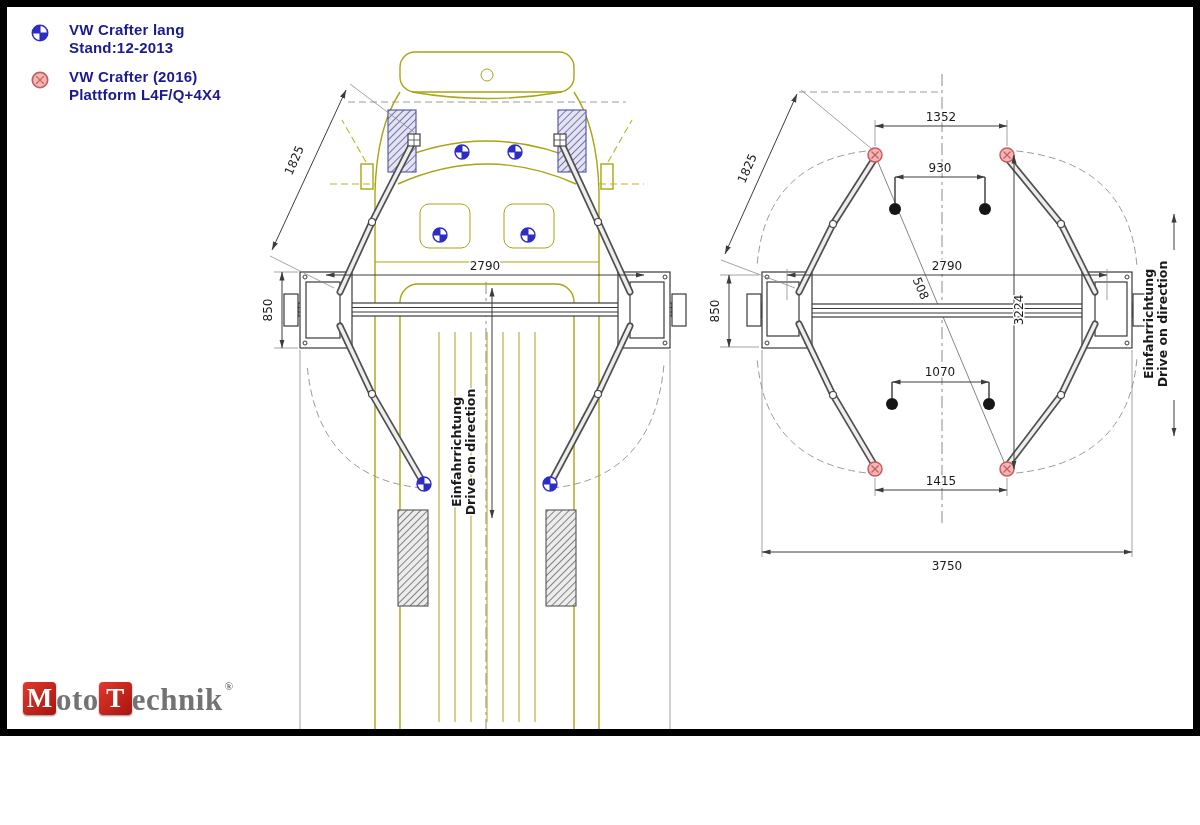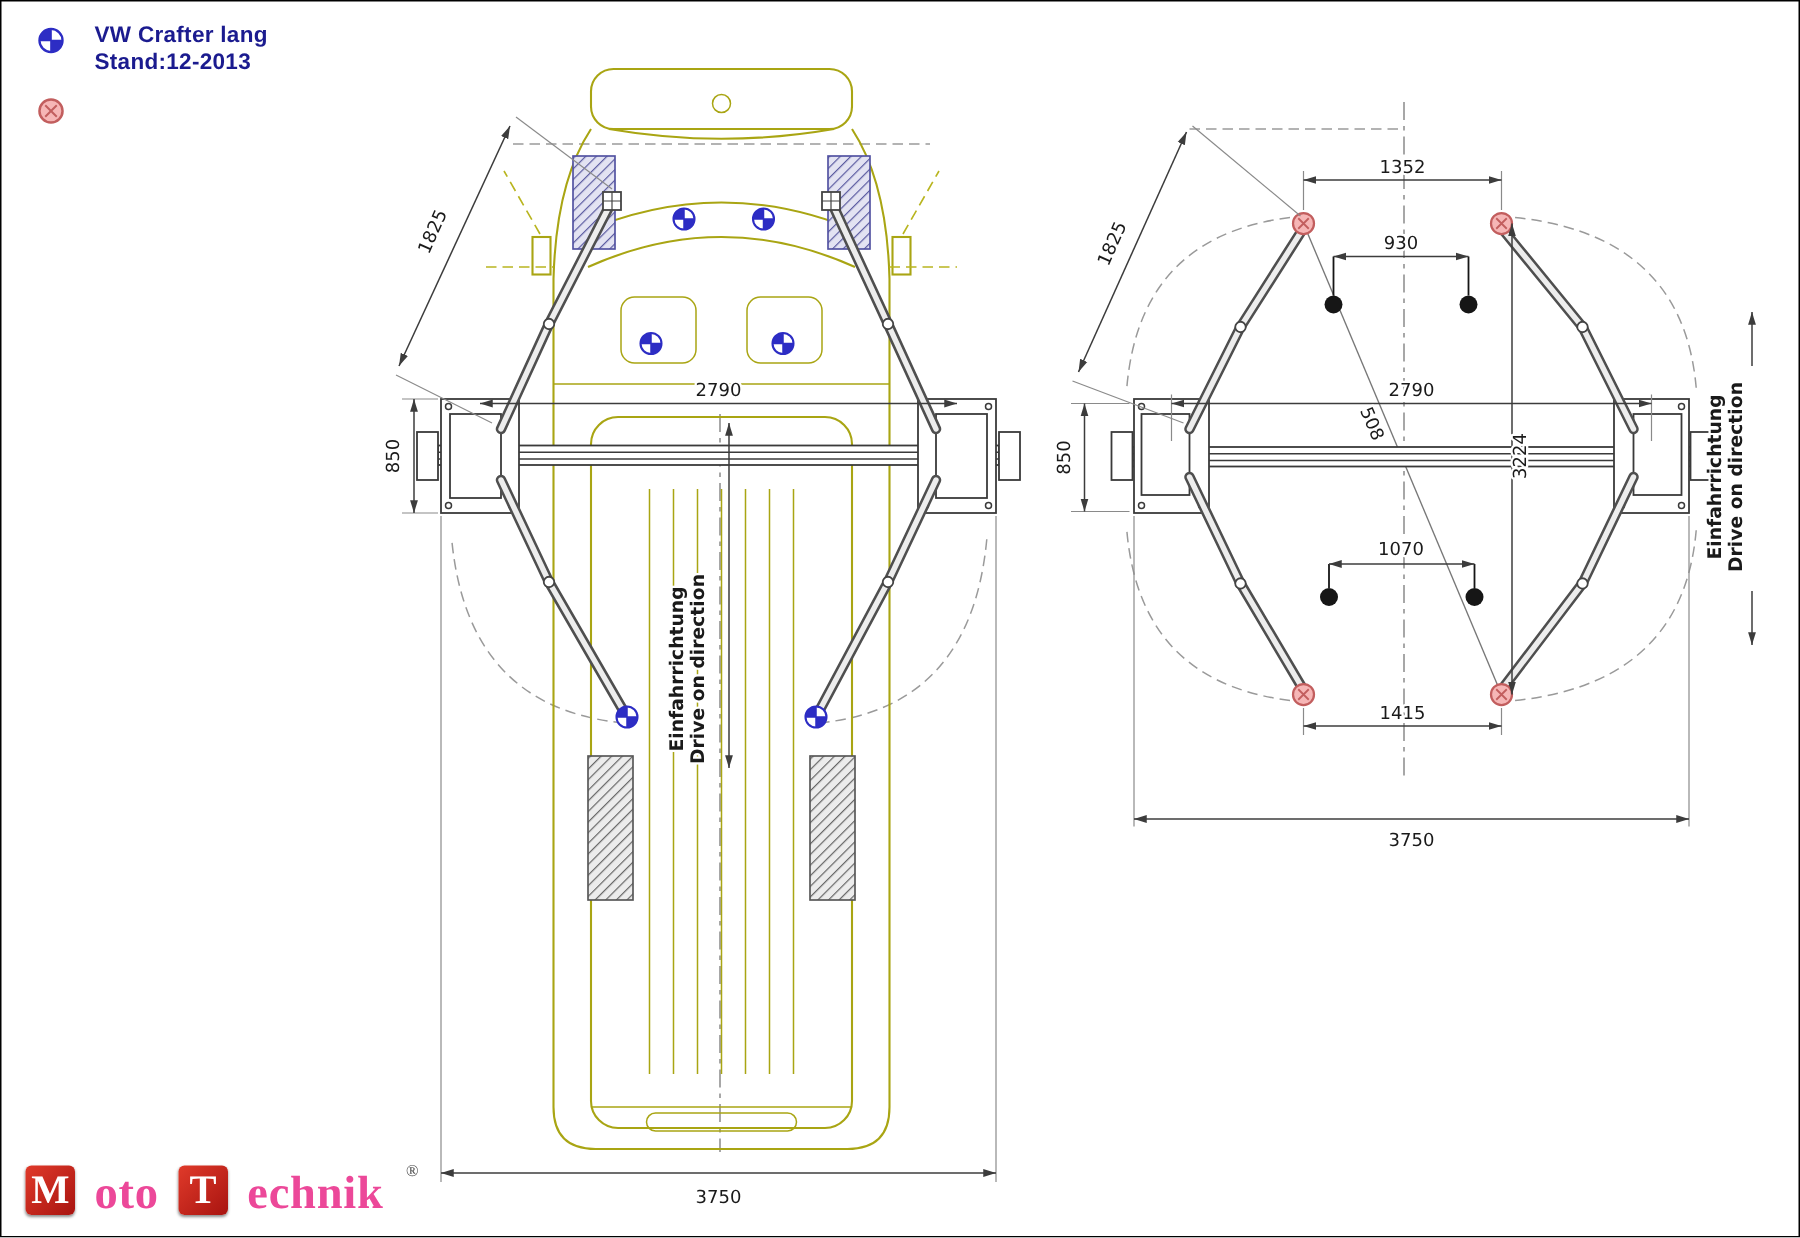--- a/index.html
+++ b/index.html
@@ -1,18 +1,18 @@
 <!DOCTYPE html>
 <html><head>
 <meta charset="utf-8">
 <style>
   * { margin:0; padding:0; box-sizing:border-box; }
   html,body { background:#ffffff; }
   body { font-family:"DejaVu Sans", sans-serif; }
-  .page { position:relative; width:1200px; height:825px; background:#ffffff; border:1px solid #000000; overflow:hidden; }
+  .page { position:relative; width:1200px; height:736px; background:#ffffff; border:7px solid #000000; overflow:hidden; }
 
   
   .legend { position:absolute; left:22px; top:14px; display:flex; flex-direction:column; gap:11px; }
   .legend-item { display:flex; align-items:flex-start; gap:18px; }
   .legend-marker { width:22px; height:22px; flex:0 0 auto; margin-top:1px; }
   .legend-text { color:#1b1b8f; font-size:15px; font-weight:bold; line-height:18px; font-family:"Liberation Sans", sans-serif; letter-spacing:.2px; }
 
   
   svg text { font-family:"DejaVu Sans", sans-serif; font-size:12px; fill:#1a1a1a;
              paint-order:stroke; stroke:#ffffff; stroke-width:3px; stroke-linejoin:round; }
@@ -34,21 +34,21 @@
   .diag  { stroke:#777777; stroke-width:.9; fill:none; }
 
   .diagram-left  { position:absolute; left:255px; top:25px; }
   .diagram-right { position:absolute; left:700px; top:55px; }
 
   
   .logo { position:absolute; left:16px; bottom:14px; display:flex; align-items:flex-end; font-family:"Liberation Serif", serif; }
   .logo-box { display:inline-flex; align-items:center; justify-content:center; width:33px; height:33px;
               background:linear-gradient(135deg,#e03a2a,#a81410); color:#ffffff; font-weight:bold; font-size:27px;
               border-radius:4px; box-shadow:0 1px 2px rgba(0,0,0,.45); }
-  .logo-word { font-size:31px; font-weight:bold; color:#ec4899; line-height:31px; letter-spacing:.5px; padding:0 13px; }
+  .logo-word { font-size:31px; font-weight:bold; color:#737373; line-height:31px; letter-spacing:.5px; padding:0 0; }
   .logo-reg { font-size:11px; color:#444444; margin-left:2px; align-self:flex-start; position:relative; top:-2px; }
 </style>
 </head>
 <body>
 
 <div class="page">
 
   <svg width="0" height="0" style="position:absolute" aria-hidden="true">
     <defs>
       <marker id="arrE" markerWidth="9" markerHeight="6" refX="8.5" refY="3" orient="auto" markerUnits="userSpaceOnUse">
@@ -92,20 +92,24 @@
         </svg>
       <div class="legend-text">
         <div>VW Crafter lang</div>
         <div>Stand:12-2013</div>
       </div>
     </div>
     <div class="legend-item">
       <svg class="legend-marker" viewBox="-10 -10 20 20">
           <use href="#pinkMark"></use>
         </svg>
+      <div class="legend-text">
+        <div>VW Crafter (2016)</div>
+        <div>Plattform L4F/Q+4X4</div>
+      </div>
     </div>
   </div>
 
   <svg class="diagram-left" width="430" height="790" viewBox="0 0 430 790">
 
     <g>
       <line class="dash" x1="86" y1="70" x2="364" y2="70"></line>
       <line class="cdash" x1="224" y1="250" x2="224" y2="742"></line>
       <path class="dash" d="M160,456 Q55,446 45,332"></path>
       <path class="dash" d="M290,456 Q392,446 402,332"></path>

